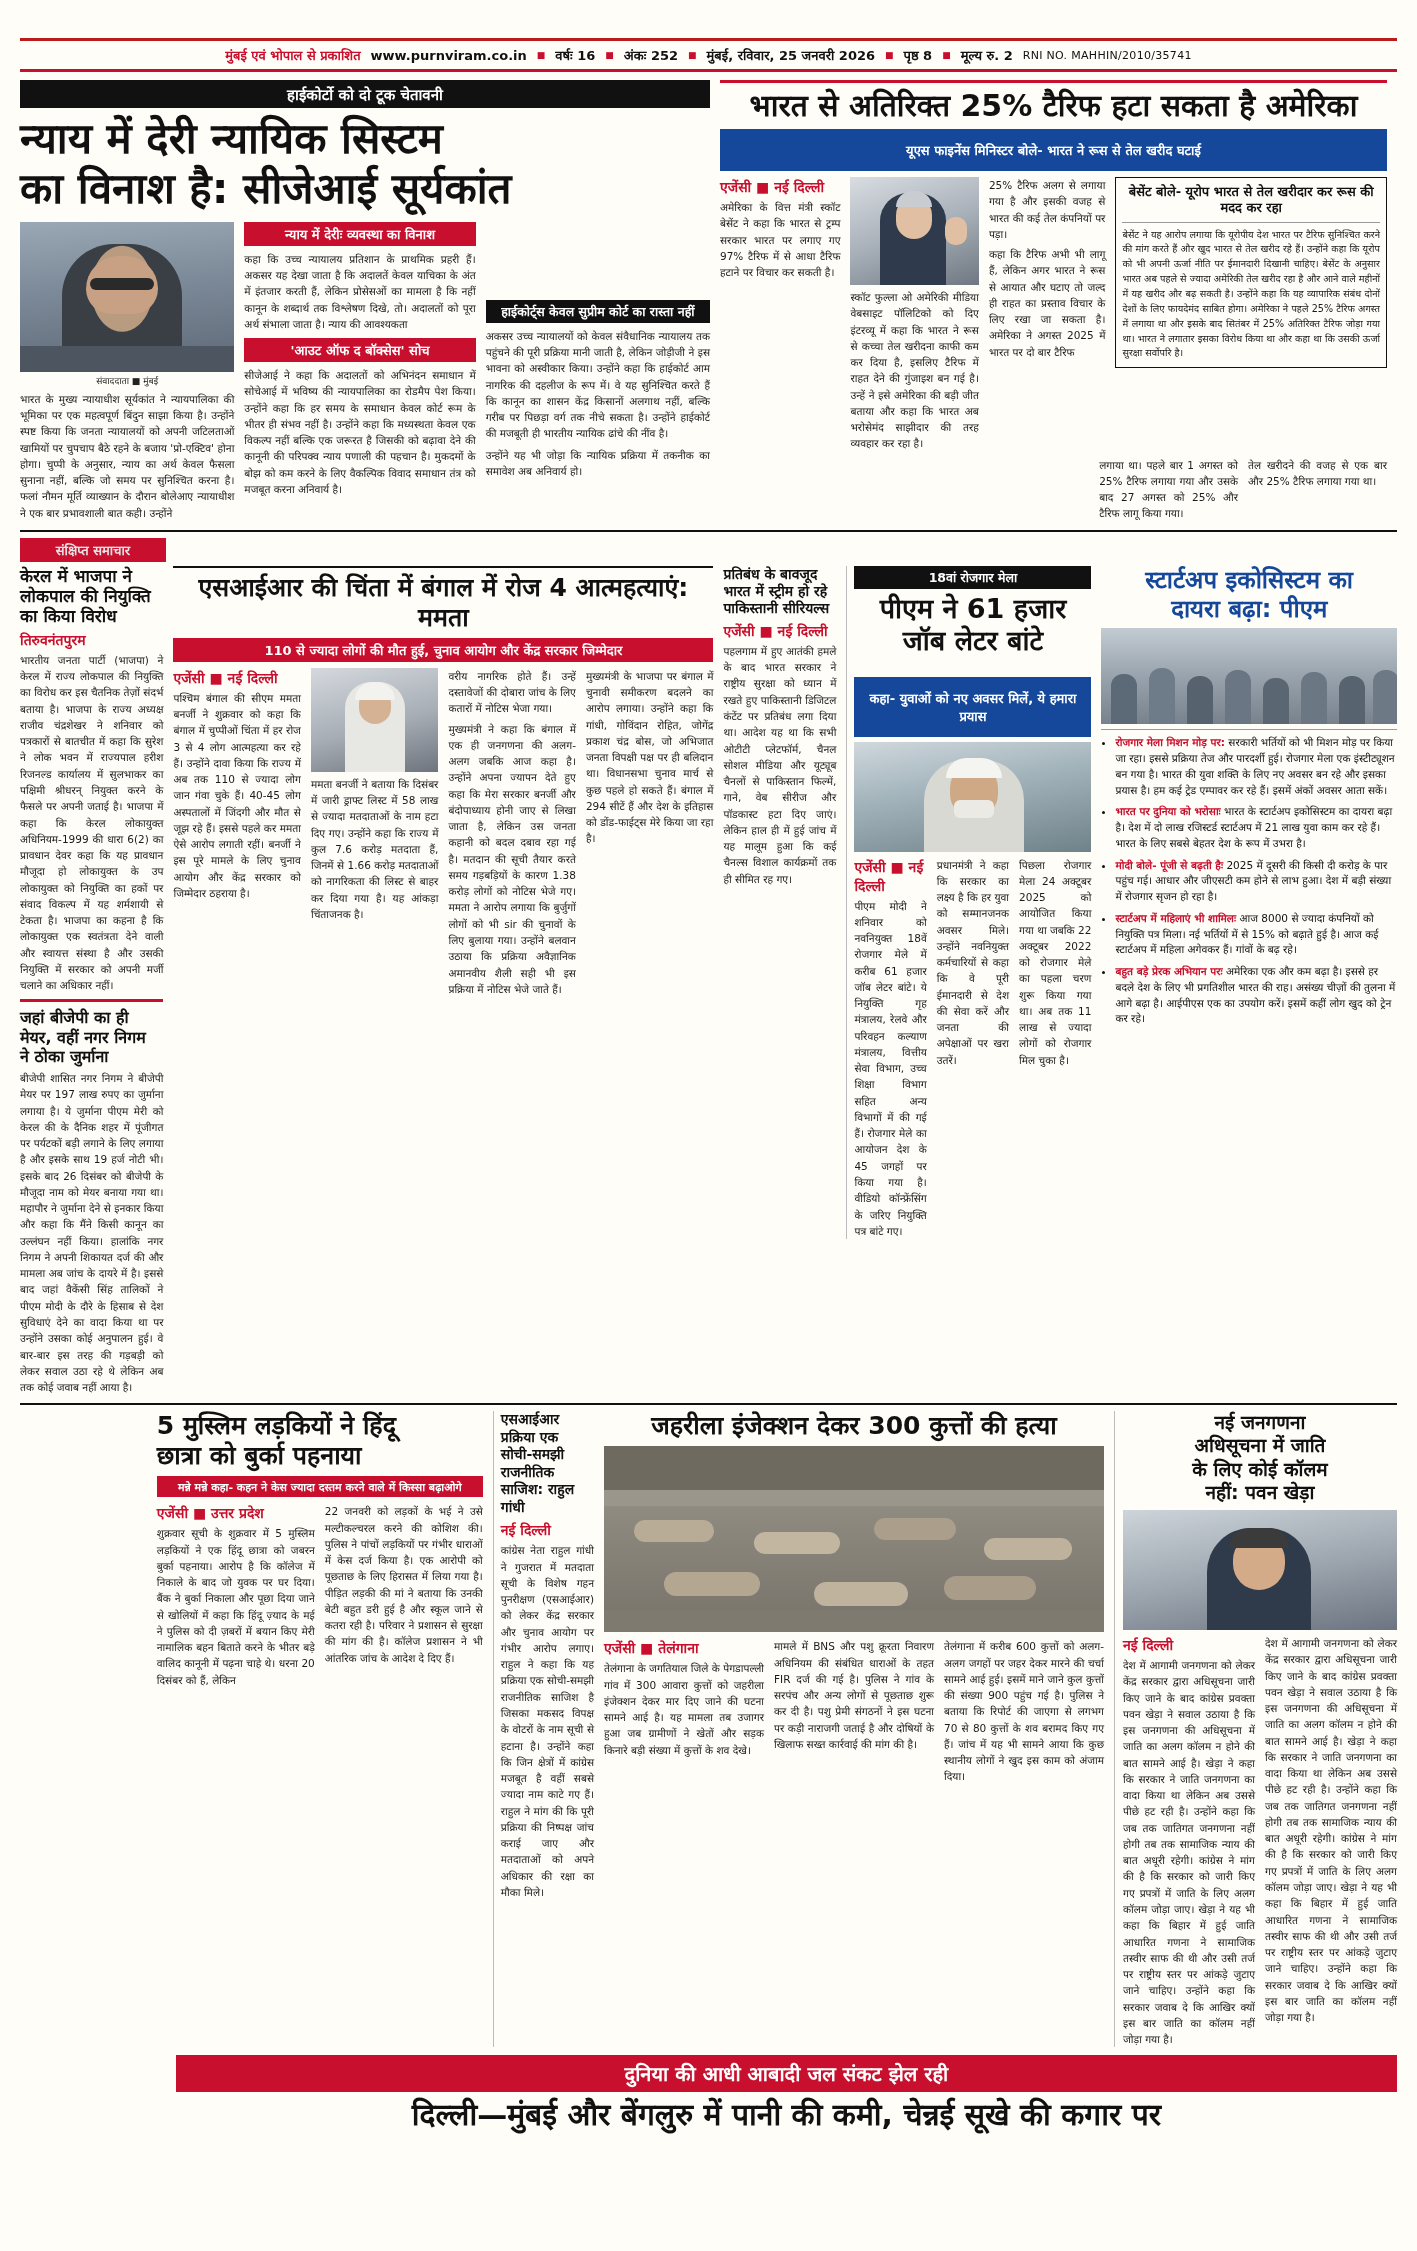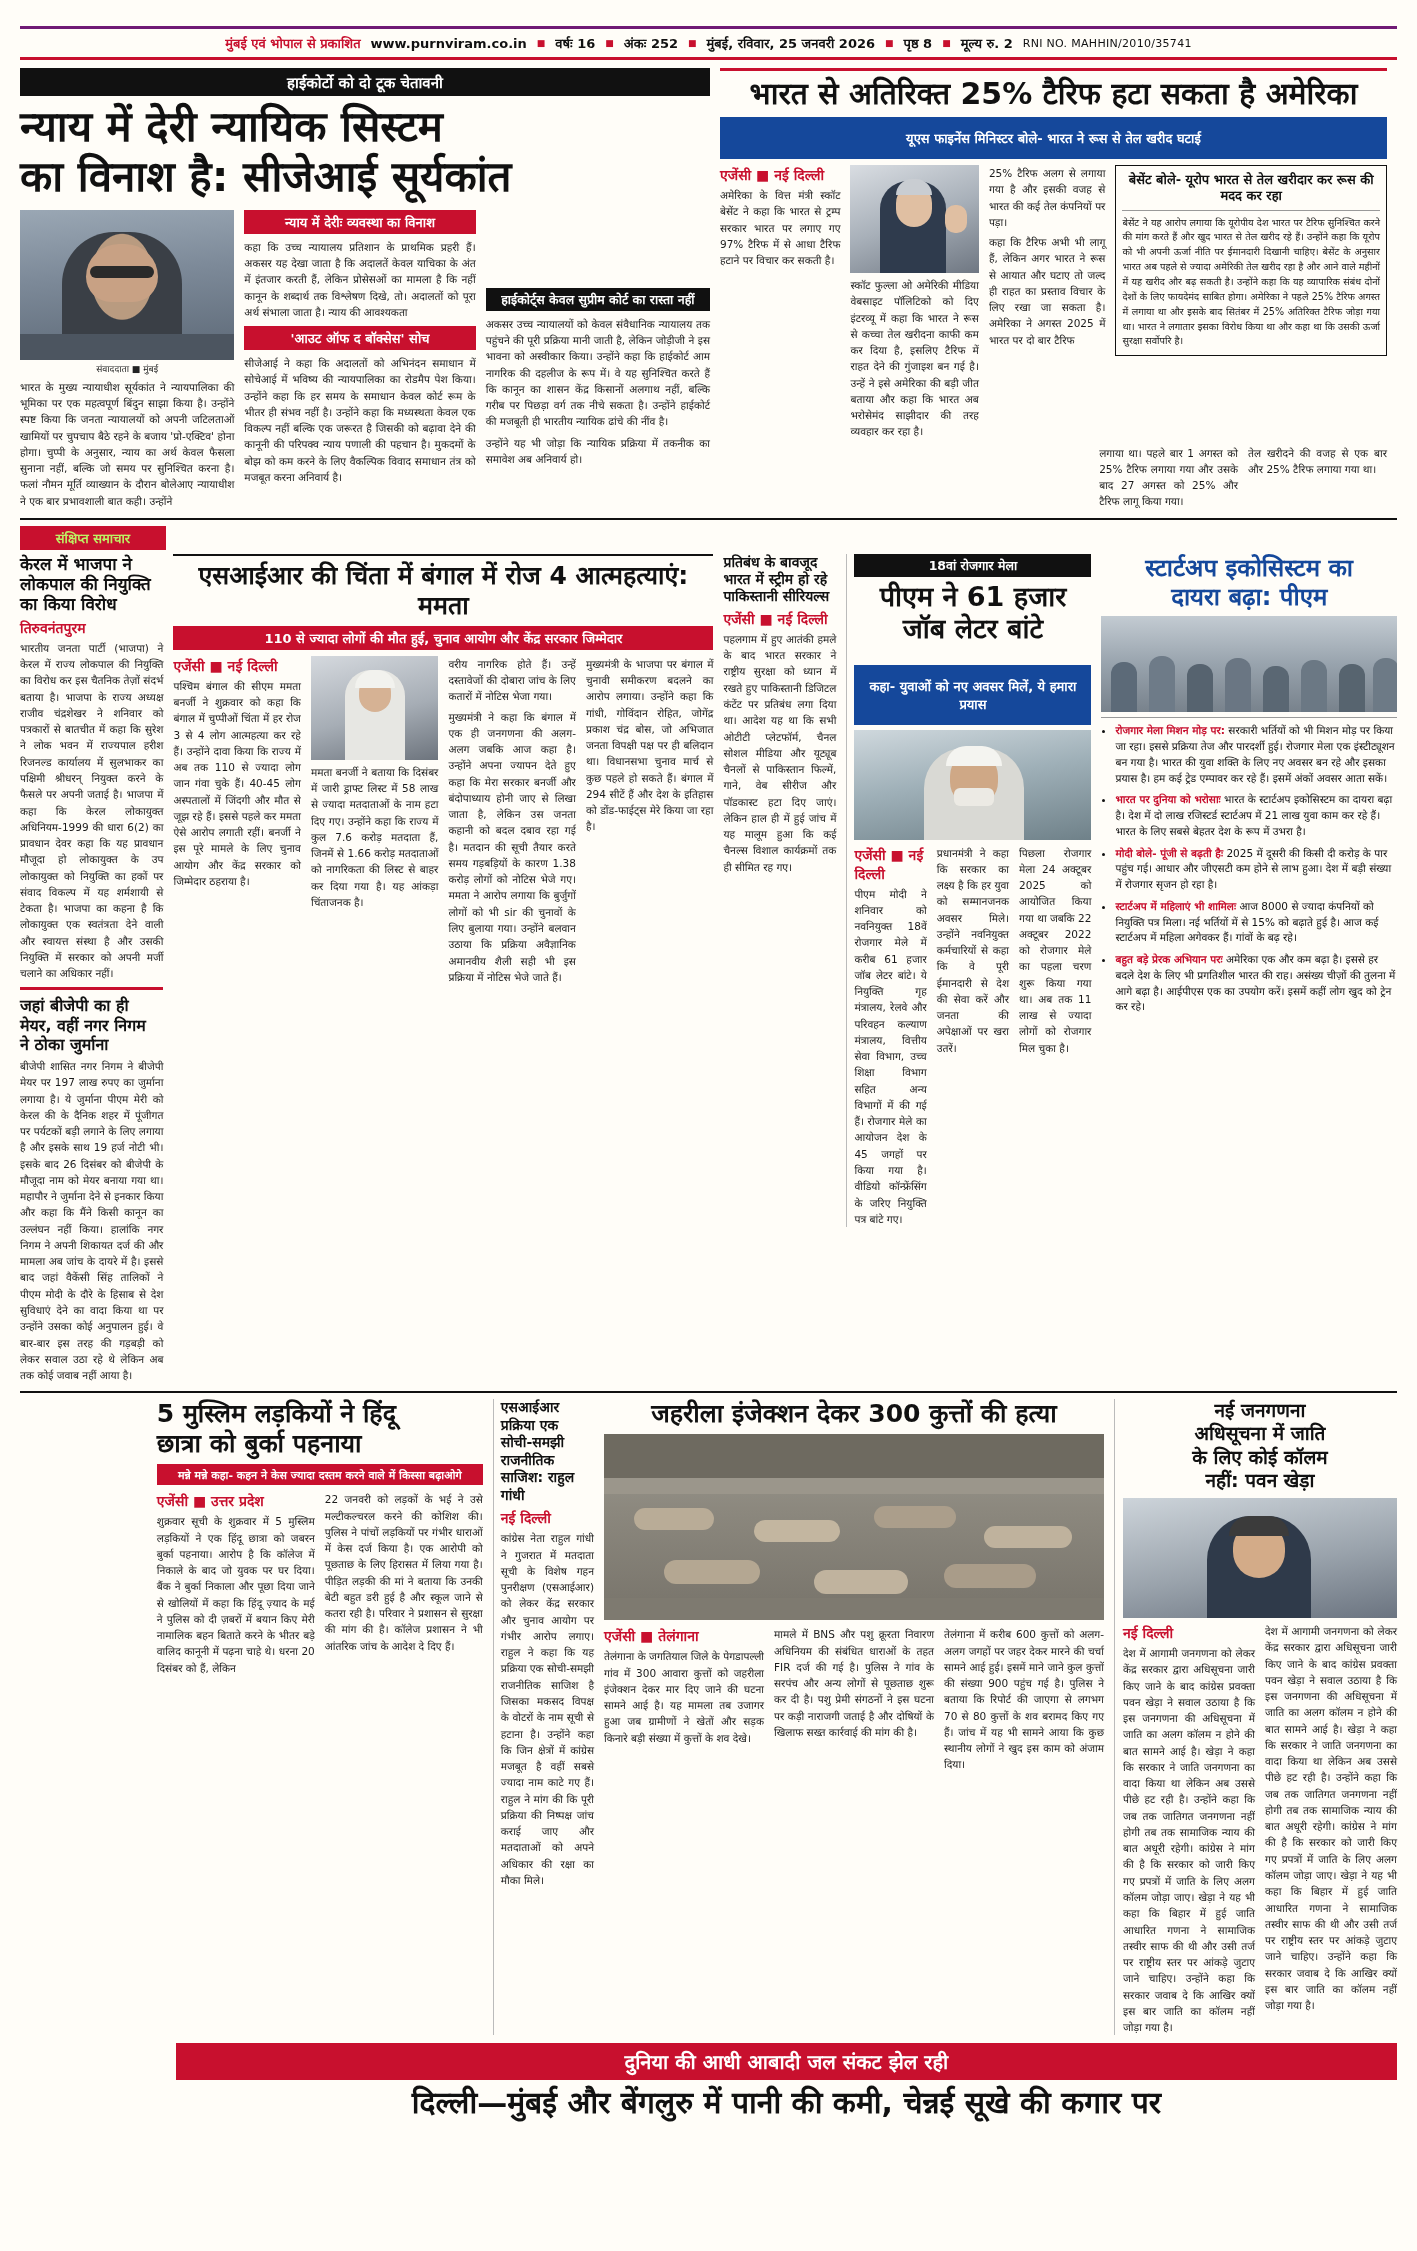--- a/index.html
+++ b/index.html
@@ -12,21 +12,21 @@
   }
   .page { width:1417px; min-height:2251px; padding:18px 20px 10px 20px; background:#fffdf8; position:relative; }
 
   
   .masthead { text-align:center; padding-top:24px; }
   .masthead .small-title { font-size:24px; font-weight:bold; letter-spacing:1px; margin-bottom:-12px; }
   .masthead .main-title {
     font-size:104px; font-weight:bold; line-height:1.05; letter-spacing:-1px;
     font-family:"DejaVu Sans", sans-serif;
   }
-  .rulebar { border-top:3px solid #701a75; border-bottom:3px solid #c8102e; margin-top:8px; }
+  .rulebar { border-top:3px solid #b91c1c; border-bottom:3px solid #c8102e; margin-top:20px; }
   .infobar {
     display:flex; align-items:center; justify-content:center; gap:10px;
     font-size:13px; padding:5px 4px; font-weight:bold; color:#111;
   }
   .infobar .red { color:#c8102e; }
   .infobar .sq { color:#c8102e; font-size:9px; }
   .infobar .rni { font-weight:normal; font-size:11px; letter-spacing:.3px; }
 
   
   .cols { display:flex; gap:10px; }
@@ -50,21 +50,21 @@
   .h-md { font-size:25px; }
   .h-sm { font-size:19px; }
 
   .body-text { font-size:10.5px; line-height:1.55; text-align:justify; color:#1a1a1a; }
   .byline { font-size:14px; font-weight:bold; color:#c8102e; margin-bottom:3px; }
 
   .photo { background:#bfc6cc; position:relative; overflow:hidden; }
   .cap { font-size:9px; text-align:center; color:#222; padding-top:2px; }
 
   
-  .rail-head { background:#c8102e; color:#bef264; font-weight:bold; font-size:13px; padding:3px 12px; text-align:center; }
+  .rail-head { background:#c8102e; color:#e5e5e5; font-weight:bold; font-size:13px; padding:3px 12px; text-align:center; }
 
   
   .ph-judge { background:linear-gradient(175deg,#9aa7b4 0%,#7d8a99 42%,#5c6876 100%); }
   .ph-bessent { background:linear-gradient(160deg,#d9dde2 0%,#a8b0b9 50%,#6f7782 100%); }
   .ph-modi { background:linear-gradient(170deg,#cfd8dd 0%,#9fb0b8 45%,#6f8189 100%); }
   .ph-mamata { background:linear-gradient(165deg,#d5d9de 0%,#a6adb5 55%,#6d747d 100%); }
   .ph-dogs { background:linear-gradient(180deg,#9c9a92 0%,#8c887e 40%,#77736a 100%); }
   .ph-khera { background:linear-gradient(170deg,#cdd4da 0%,#9aa3ac 55%,#6b7480 100%); }
   .ph-crowd { background:linear-gradient(180deg,#c3cbd2 0%,#98a3ad 50%,#78828c 100%); }
 

